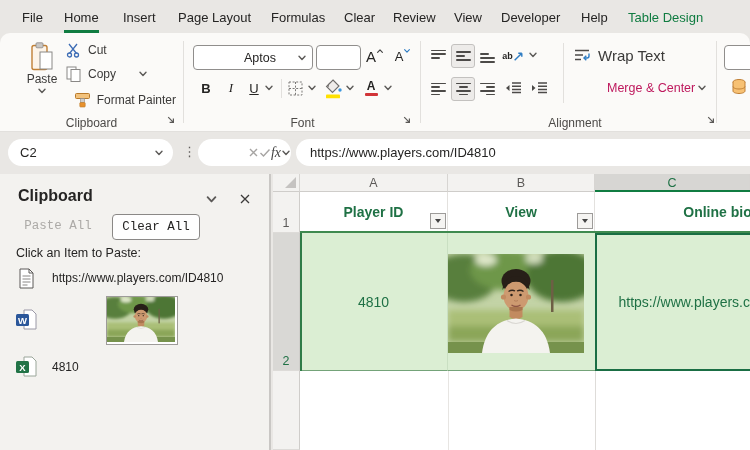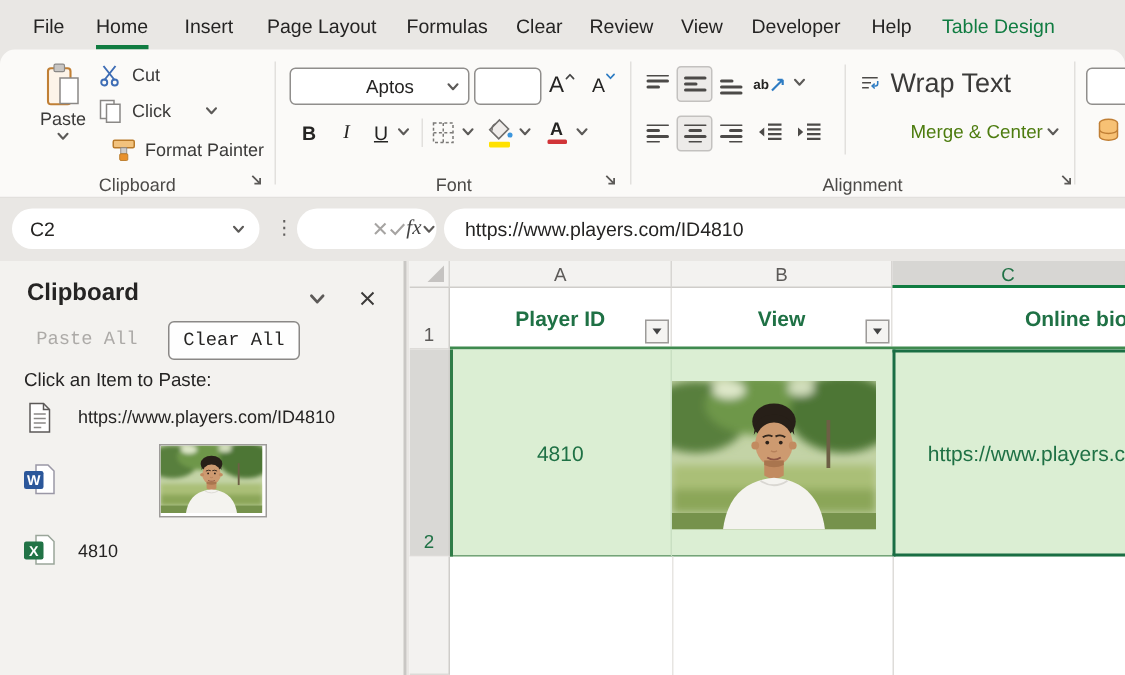--- a/index.html
+++ b/index.html
@@ -24,21 +24,21 @@
   .combo .txt{flex:1;padding-left:7px;white-space:nowrap;overflow:hidden;margin-left:43px;}
   .ribtn{position:absolute;display:flex;align-items:center;justify-content:center;}
   .selbox{background:#edebe9;border:1px solid #c3c1bf;border-radius:3px;}
   .bars{display:flex;flex-direction:column;gap:2.2px;width:15px;}
   .bars b{height:1.6px;background:#4c4a48;border-radius:1px;display:block;}
   .b15{width:15px;}.b9{width:9px;}
   .al-l{align-items:flex-start;}.al-c{align-items:center;}.al-r{align-items:flex-end;}
   .glyph{font-size:13px;color:#252423;}
   .ab{font-size:9px;color:#252423;font-weight:bold;}
   .colorbar{display:block;width:13px;height:3.5px;border-radius:1px;margin-top:1px;}
-  .gray{color:#4d7c0f;padding-left:26px;}
+  .gray{color:#be185d;padding-left:26px;}
   
   .fbar{position:absolute;left:0;top:133px;width:750px;height:39px;}
   .fbox{position:absolute;top:6px;height:27px;background:#fff;border-radius:14px;
         display:flex;align-items:center;font-size:13px;color:#252423;}
   
   .pane{position:absolute;left:0;top:174px;width:269px;height:276px;background:#f3f2ef;
         border-right:2px solid #c9c7c4;}
   .pane-title{position:absolute;left:18px;top:13px;font-size:16px;font-weight:600;color:#252423;}
   .pbtn{position:absolute;top:40px;height:24px;border-radius:4px;font-size:12.5px;
         display:flex;align-items:center;justify-content:center;font-family:Liberation Mono, monospace;}
@@ -146,21 +146,21 @@
         <circle cx="3.5" cy="12" r="2" fill="none" stroke="#3e6db5" stroke-width="1.3"></circle>
         <circle cx="10.5" cy="12" r="2" fill="none" stroke="#3e6db5" stroke-width="1.3"></circle>
       </svg>
       <span class="rlab" style="margin-left:8px">Cut</span>
     </div>
     <div class="ribtn" style="left:66px;top:32px;width:86px;height:17px;justify-content:flex-start">
       <svg width="15" height="16" viewBox="0 0 15 16">
         <rect x="1" y="1" width="9" height="12" fill="#fff" stroke="#8a8886"></rect>
         <rect x="5" y="3.5" width="9" height="12" fill="#fff" stroke="#8a8886"></rect>
       </svg>
-      <span class="rlab" style="margin-left:7px">Click</span>
+      <span class="rlab" style="margin-left:7px">Copy</span>
       <svg class="chev" style="margin-left:22px">
           <use href="#sym-chev"></use>
         </svg>
     </div>
     <div class="ribtn" style="left:64px;top:58px;width:112px;height:17px;justify-content:flex-end">
       <svg width="17" height="16" viewBox="0 0 17 16">
         <rect x="1.5" y="1.5" width="14" height="5" rx="1" fill="#f2c27d" stroke="#b97a2a"></rect>
         <rect x="6.5" y="6.5" width="4" height="4" fill="#d0cecc" stroke="#8a8886" stroke-width="0.6"></rect>
         <rect x="5.8" y="10.5" width="5.4" height="4.5" rx="0.8" fill="#e8912d" stroke="#b97a2a" stroke-width="0.6"></rect>
       </svg>
@@ -314,21 +314,21 @@
         <path d="M1,4 L4.5,7 L1,10 Z" fill="#4c4a48"></path>
       </svg>
     </div>
     <div class="abs" style="left:563px;top:10px;width:1px;height:60px;background:#e2e0dd"></div>
     <div class="ribtn" style="left:574px;top:12px;width:100px;height:20px;justify-content:flex-start">
       <svg width="17" height="15" viewBox="0 0 17 15">
         <path d="M1,2.5 H15 M1,7 H9 M1,11.5 H7" stroke="#4c4a48" stroke-width="1.4"></path>
         <path d="M15,5.5 v2.5 a2,2 0 0 1 -2,2 H10.5" fill="none" stroke="#2e7cc3" stroke-width="1.4"></path>
         <path d="M12.3,7.8 L10,10 L12.3,12.2" fill="none" stroke="#2e7cc3" stroke-width="1.4"></path>
       </svg>
-      <span class="rlab" style="margin-left:7px;font-size:18px">Wrap Text</span>
+      <span class="rlab" style="margin-left:7px;font-size:15px">Wrap Text</span>
     </div>
     <div class="ribtn" style="left:574px;top:45px;width:112px;height:20px;justify-content:flex-start">
       <svg width="18" height="14" viewBox="0 0 18 14">
         <rect x="1" y="2.5" width="16" height="9" rx="1" fill="#fff" stroke="#bcbab8"></rect>
         <path d="M5.2,7 L7.4,5 V9 Z M12.8,7 L10.6,5 V9 Z" fill="#bcbab8"></path>
       </svg>
       <span class="rlab gray" style="margin-left:7px;font-size:12.5px">Merge &amp; Center</span>
     </div>
     <svg class="chev abs" style="left:697px;top:50px" style2="">
         <use href="#sym-chev"></use>

